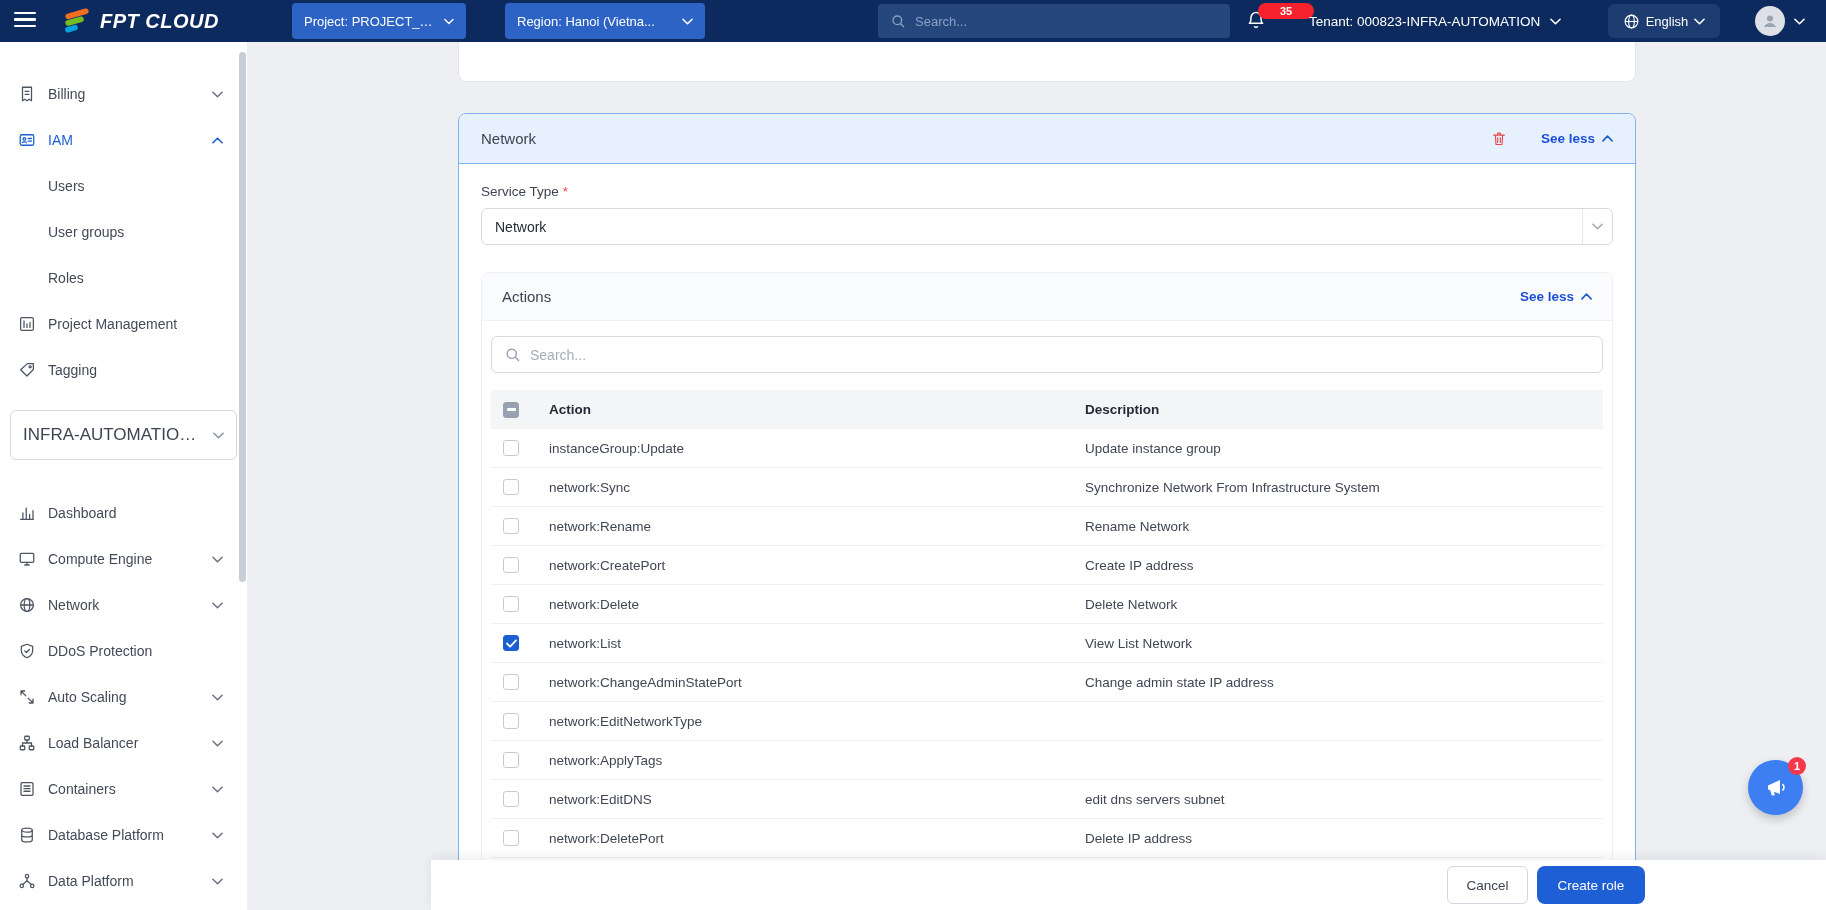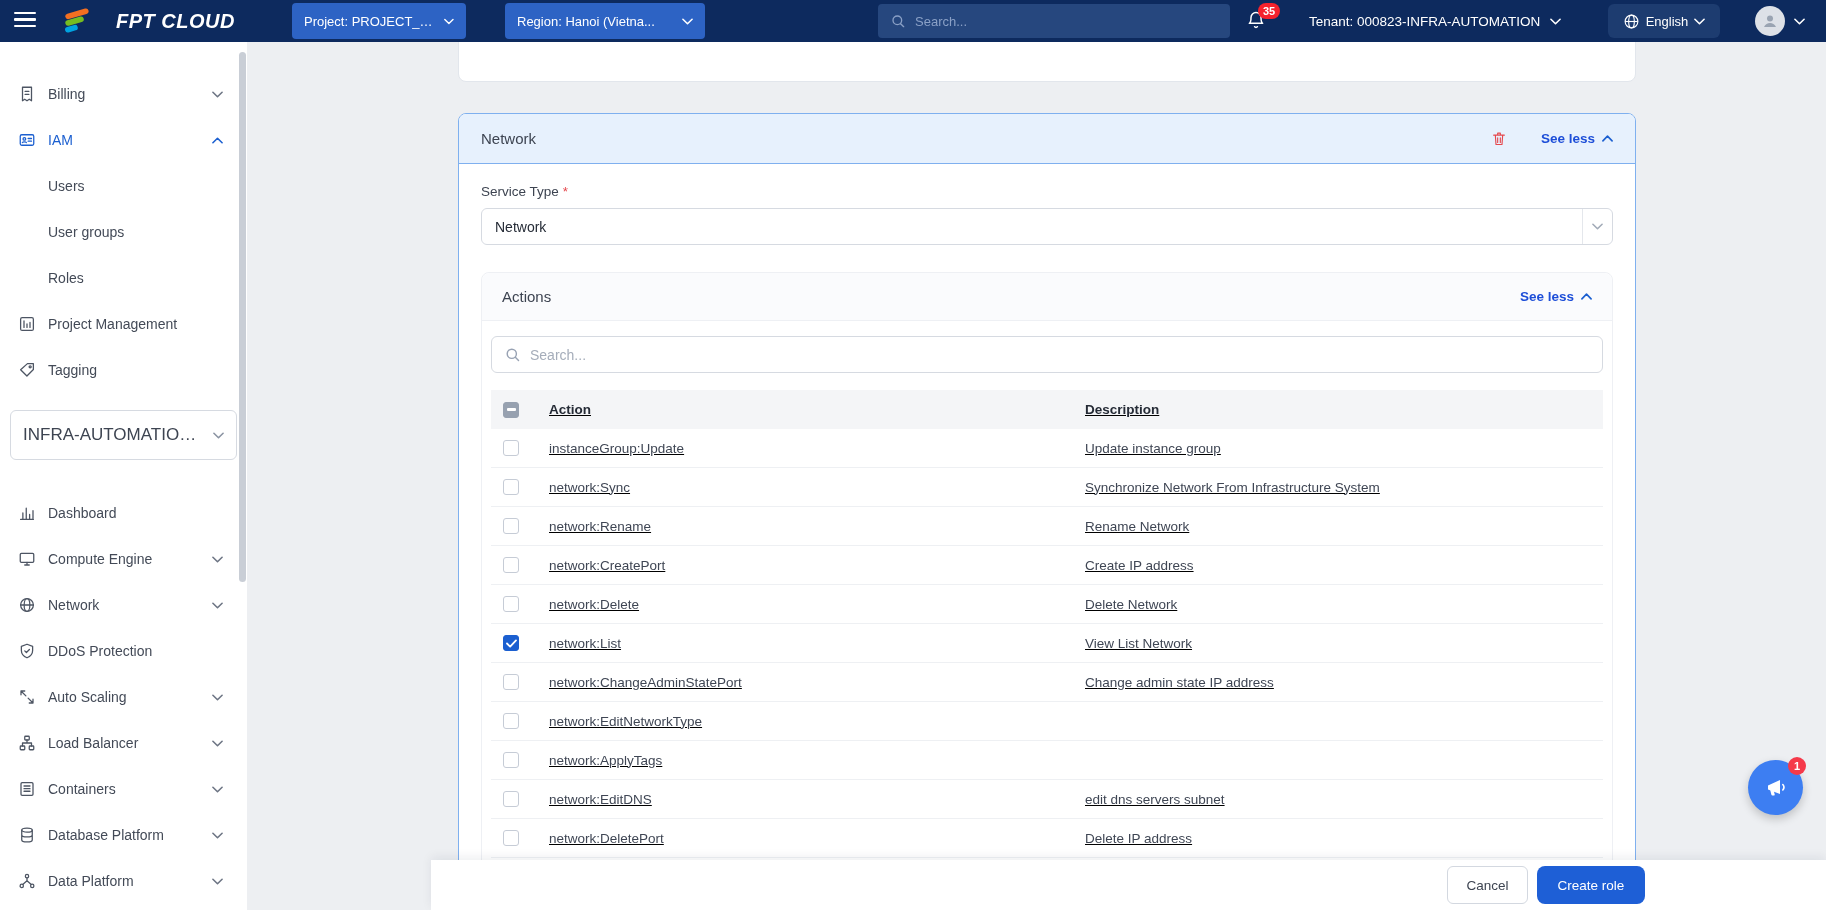--- a/index.html
+++ b/index.html
@@ -5,31 +5,31 @@
   * { box-sizing: border-box; margin: 0; padding: 0; }
   html,body { width:1826px; height:910px; }
   body { position:relative; overflow:hidden; background:#edeff2; font-family:"Liberation Sans",sans-serif; }
   button { font-family:inherit; border:none; background:none; cursor:pointer; }
   input { font-family:inherit; }
 
   
   .topbar { position:absolute; left:0; top:0; width:100%; height:42px; background:#0d2a5e; z-index:20; }
   .hamburger { position:absolute; left:14px; top:12px; width:22px; display:flex; flex-direction:column; gap:4px; cursor:pointer; }
   .hamburger span { height:2.4px; background:#fff; border-radius:1px; }
-  .logo { position:absolute; left:62px; top:0; height:42px; display:flex; align-items:center; gap:24px; }
+  .logo { position:absolute; left:62px; top:0; height:42px; display:flex; align-items:center; gap:8px; }
   .logo-text { color:#fff; font-size:20px; font-weight:700; font-style:italic; letter-spacing:.5px; }
   .tb-btn { position:absolute; top:3px; height:36px; background:#2d63c4; border-radius:4px; color:#fff; font-size:13px; display:flex; align-items:center; justify-content:space-between; padding:0 12px; gap:10px; }
   .tb-btn.project { left:292px; width:174px; }
   .tb-btn.region { left:505px; width:200px; }
   .tb-btn span { white-space:nowrap; overflow:hidden; text-overflow:ellipsis; }
   .tb-search { position:absolute; left:878px; top:4px; width:352px; height:34px; background:#26477e; border-radius:4px; display:flex; align-items:center; padding:0 12px; gap:9px; color:#8aa0c6; }
   .tb-search input { flex:1; background:transparent; border:none; outline:none; color:#fff; font-size:13px; }
   .tb-search input::placeholder { color:#8aa0c6; }
   .tb-bell { position:absolute; left:1246px; top:9px; cursor:pointer; }
-  .badge { position:absolute; left:12px; top:-6px; background:#f5222d; color:#fff; font-size:11px; font-weight:700; border-radius:9px; padding:1px 5px; line-height:14px; }
+  .badge { position:absolute; left:12px; top:-6px; background:#f5222d; color:#fff; font-size:11px; font-weight:700; border-radius:9px; padding:1px 22px; line-height:14px; }
   .tb-tenant { position:absolute; left:1309px; top:0; height:42px; display:flex; align-items:center; gap:10px; color:#fff; font-size:13.5px; cursor:pointer; }
   .tb-lang { position:absolute; left:1608px; top:4px; height:34px; width:112px; background:#1d3c70; border-radius:6px; display:flex; align-items:center; justify-content:center; gap:6px; color:#fff; font-size:13px; cursor:pointer; }
   .tb-avatar { position:absolute; left:1755px; top:6px; display:flex; align-items:center; gap:9px; cursor:pointer; }
   .avatar-circle { width:30px; height:30px; border-radius:50%; background:#dde1e7; display:flex; align-items:center; justify-content:center; overflow:hidden; }
 
   
   .sidebar { position:absolute; left:0; top:42px; width:247px; bottom:0; background:#fff; z-index:5; }
   .sb-nav { padding-top:29px; }
   .sb-item { height:46px; display:flex; align-items:center; padding:0 24px 0 18px; gap:12px; color:#434a57; font-size:14px; cursor:pointer; }
   .sb-icon { width:18px; height:18px; color:#4d5563; display:flex; flex:none; }
@@ -56,21 +56,21 @@
   .select { margin-top:9px; height:37px; border:1px solid #d6dae1; border-radius:6px; display:flex; align-items:stretch; cursor:pointer; background:#fff; }
   .select-value { flex:1; padding:0 13px; font-size:14px; color:#252b36; display:flex; align-items:center; }
   .select-arrow { width:30px; border-left:1px solid #e4e7ec; display:flex; align-items:center; justify-content:center; color:#a2abb8; }
   .actions { margin-top:27px; border:1px solid #eef0f4; border-radius:8px; }
   .actions-head { height:48px; display:flex; align-items:center; justify-content:space-between; padding:0 20px; background:#fafbfd; border-bottom:1px solid #eef0f4; border-radius:8px 8px 0 0; }
   .actions-title { font-size:15px; color:#3d4451; font-weight:500; }
   .actions-body { padding:15px 9px 16px; }
   .search-box { height:37px; border:1px solid #d6dae1; border-radius:6px; display:flex; align-items:center; padding:0 12px; gap:9px; color:#98a2b3; }
   .search-box input { flex:1; border:none; outline:none; font-size:14px; color:#252b36; }
   .search-box input::placeholder { color:#a5adba; }
-  .table { margin-top:17px;text-decoration:underline; }
+  .table { margin-top:17px; }
   .thead { height:39px; background:#f4f5f7; display:flex; align-items:center; }
   .trow { height:39px; display:flex; align-items:center; border-bottom:1px solid #eef0f3; font-size:13.5px; color:#3f4654; background:#fff; }
   .cell { display:flex; align-items:center; }
   .cb-cell { width:40px; justify-content:center; flex:none; }
   .action-cell { width:540px; padding-left:18px; flex:none; white-space:nowrap; overflow:hidden; }
   .desc-cell { flex:1; padding-left:14px; white-space:nowrap; overflow:hidden; }
   .th { font-weight:600; color:#252b36; font-size:13.5px; }
   .cb { width:16px; height:16px; border:1px solid #c6ccd6; border-radius:3px; background:#fff; display:inline-flex; align-items:center; justify-content:center; cursor:pointer; flex:none; }
   .cb.checked { background:#1b5fd0; border-color:#1b5fd0; }
   .cb.indeterminate { background:#97a1b0; border-color:#97a1b0; }

